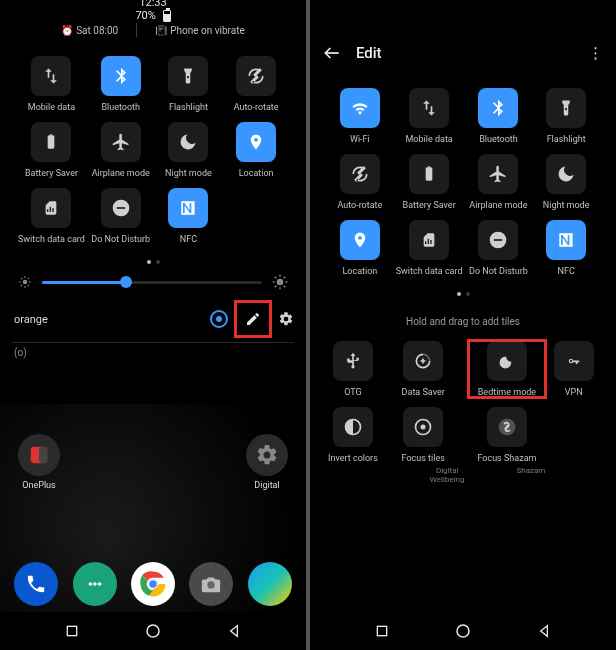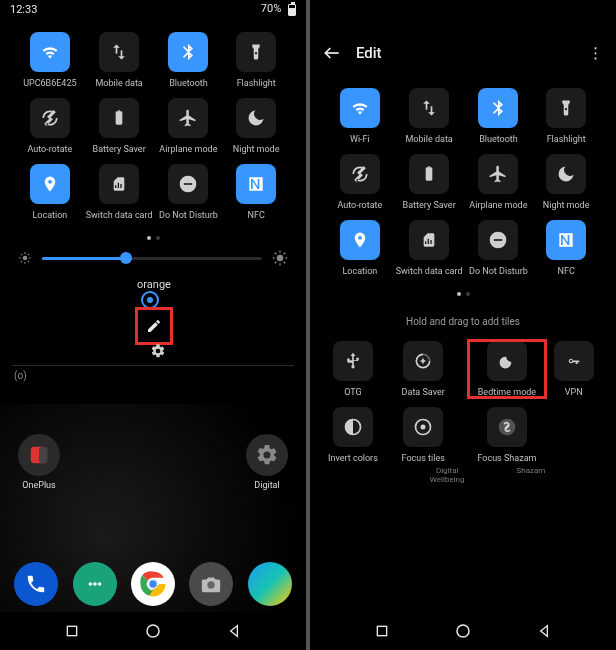--- a/index.html
+++ b/index.html
@@ -17,25 +17,26 @@
   .screen {
     width: 306px;
     height: 650px;
     background: #000;
     position: relative;
     overflow: hidden;
   }
   .status-bar {
     height: 18px;
     display: flex;
-    justify-content: space-between;
+    justify-content: center;
     align-items: center;
     padding: 0 10px;
     font-size: 11px;
     color: #e8e8e8;
+    flex-direction: column;
   }
   .battery-ico {
     display: inline-block;
     width: 8px; height: 12px;
     border: 1px solid #e8e8e8;
     border-radius: 1px;
     position: relative;
     margin-left: 4px;
     vertical-align: middle;
   }
@@ -105,21 +106,21 @@
   .br-fill {
     position: absolute; left: 0; top: 0; bottom: 0;
     background: #3a96ff; border-radius: 2px;
   }
   .br-thumb {
     position: absolute; top: 50%; width: 12px; height: 12px; border-radius: 50%;
     background: #3a96ff; transform: translate(-50%, -50%);
   }
   .carrier-row {
     display: flex; align-items: center; padding: 6px 12px 6px 14px;
-    font-size: 11px; color: #d8d8d8; flex-direction: column;
+    font-size: 11px; color: #d8d8d8;
   }
   .carrier-row .spacer { flex: 1; }
   .carrier-row .user-ic {
     width: 18px; height: 18px; border-radius: 50%; border: 2px solid #3a96ff;
     display: flex; align-items: center; justify-content: center; margin-right: 8px;
   }
   .carrier-row .user-ic::before {
     content: ""; width: 6px; height: 6px; border-radius: 50%; background: #3a96ff;
   }
   .edit-btn {
@@ -181,30 +182,33 @@
 
 <div class="screen">
   <div class="status-bar">
     <span>12:33</span>
     <span>
       <span>70%</span>
       <span class="battery-ico"></span>
     </span>
   </div>
 
+  <div class="qs-header">
+    <span>
+      <span>⏰</span>
+      <span>Sat 08:00</span>
+    </span>
+    <span class="divider"></span>
+    <span>
+      <span>📳</span>
+      <span>Phone on vibrate</span>
+    </span>
+  </div>
 
   <div class="tiles" id="left-tiles">
-      <div class="tile">
-        <div class="tile-btn active">
-          <svg width="20" height="20" viewBox="0 0 24 24" fill="currentColor">
-            <path d="M12 20l-2.5-3.1a4 4 0 0 1 5 0L12 20zm-5.3-6.6a8 8 0 0 1 10.6 0l-1.8 2.2a5.2 5.2 0 0 0-7 0l-1.8-2.2zM3 9.6a14 14 0 0 1 18 0l-1.8 2.2a11.2 11.2 0 0 0-14.4 0L3 9.6z"></path>
-          </svg>
-        </div>
-        <div class="tile-label">UPC6B6E425</div>
-      </div>
       <div class="tile">
         <div class="tile-btn">
           <svg width="20" height="20" viewBox="0 0 24 24" fill="currentColor">
             <path d="M9 3 5 7h3v7h2V7h3L9 3zm6 18 4-4h-3V10h-2v7h-3l4 4z"></path>
           </svg>
         </div>
         <div class="tile-label">Mobile data</div>
       </div>
       <div class="tile">
         <div class="tile-btn active">

